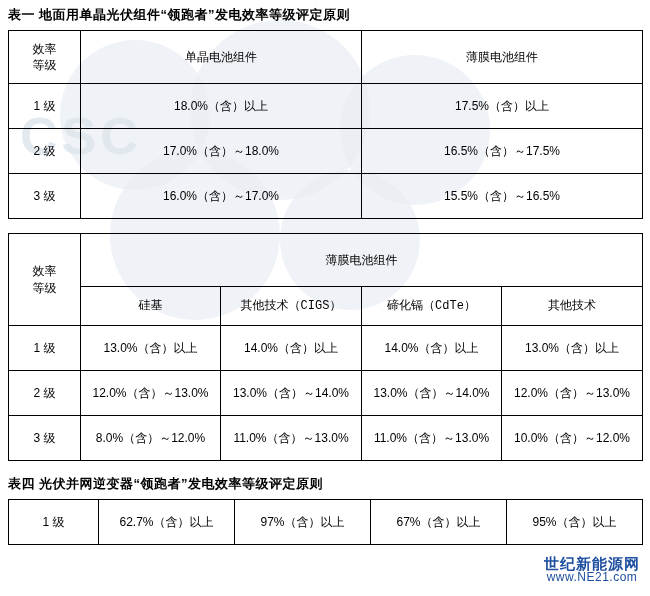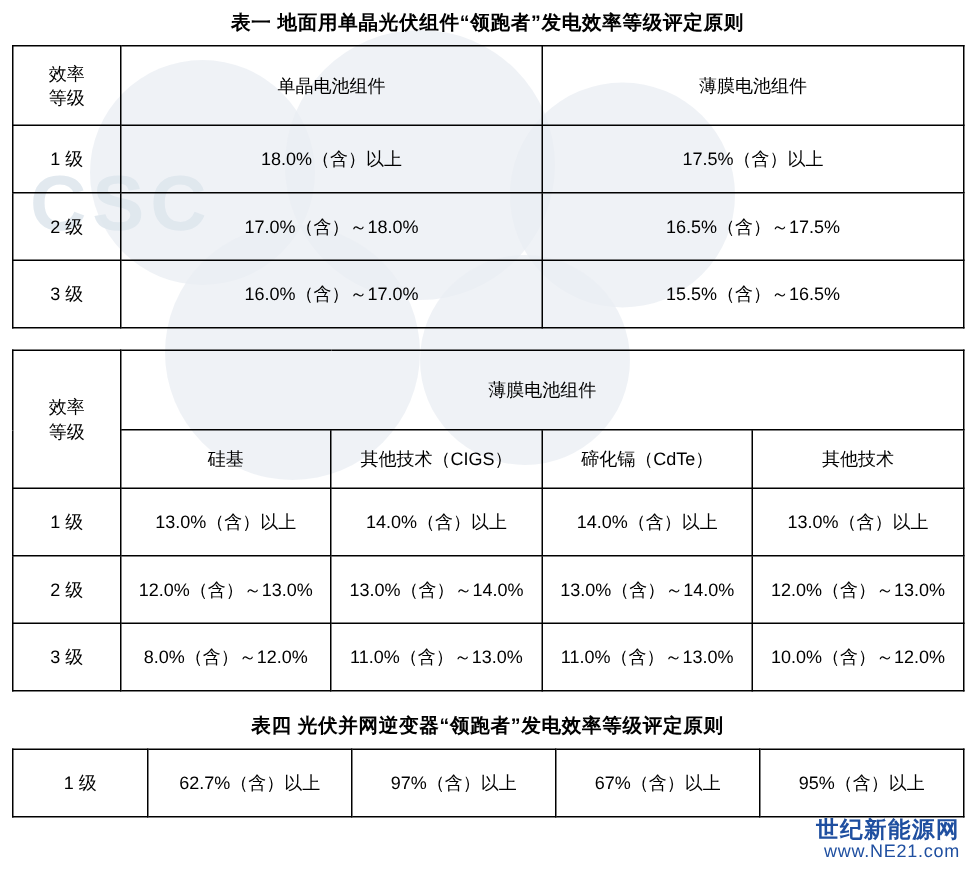--- a/index.html
+++ b/index.html
@@ -44,21 +44,20 @@
     letter-spacing: 4px;
     left: 20px;
     top: 106px;
     opacity: 0.9;
     font-family: "Liberation Sans", sans-serif;
   }
 
   .content { position: relative; z-index: 2; }
 
   .caption {
-    text-align: center;
     font-size: 13px;
     font-weight: bold;
     letter-spacing: 0.5px;
     padding: 6px 0 6px 0;
   }
   .caption.cap2 { padding-top: 14px; }
 
   table.grid {
     border-collapse: collapse;
     width: 634px;
@@ -73,28 +72,28 @@
     font-weight: normal;
     padding: 5px 2px;
     line-height: 1.35;
     background: transparent;
   }
   .hdr { font-weight: bold; font-size: 12.5px; }
   .lvlhdr { font-weight: bold; font-size: 12.5px; line-height: 1.3; }
   .rowlabel { font-weight: bold; font-size: 12.5px; }
   .h-tall { height: 42px; }
   .h-row  { height: 34px; }
-  .h-sub  { height: 28px; }
+  .h-sub  { height: 28px; font-family: Liberation Mono, monospace; }
 
   .logo {
     position: absolute;
     right: 10px;
-    bottom: 22px;
+    bottom: 12px;
     z-index: 5;
-    text-align: right;
+    text-align: center;
     line-height: 1.05;
   }
   .logo .l1 {
     font-size: 15px;
     font-weight: bold;
     color: #1f4fa0;
     letter-spacing: 1px;
   }
   .logo .l2 {
     font-size: 12px;

